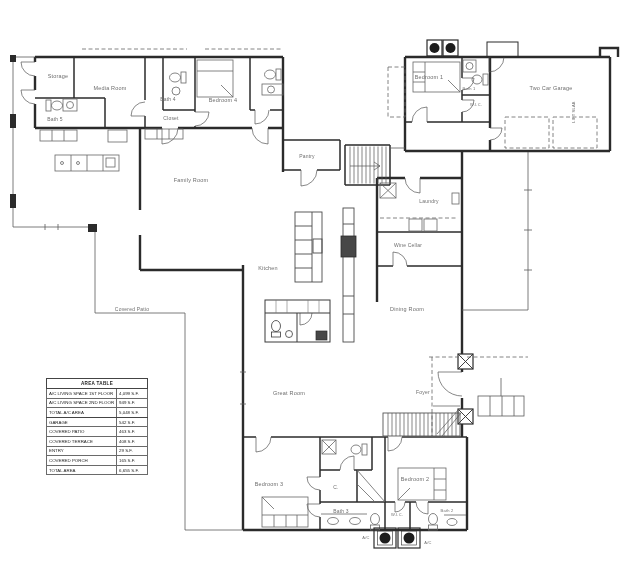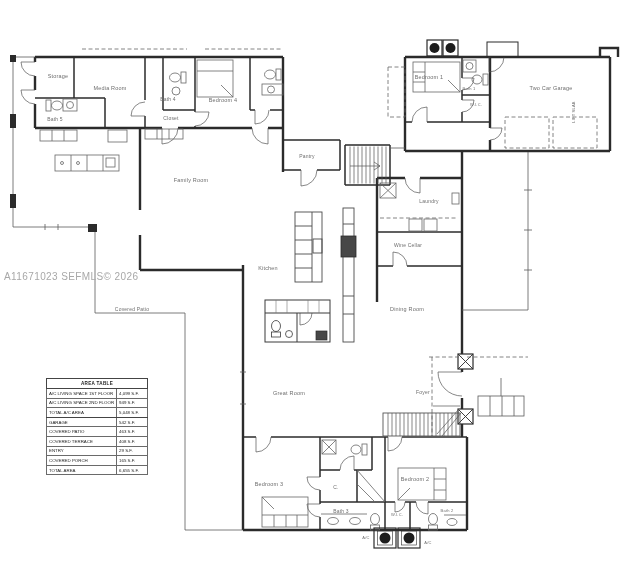--- a/index.html
+++ b/index.html
@@ -281,21 +281,20 @@
       <div class="room-label xs" style="left: 447px; top: 510px;">Bath 2</div>
       <div class="room-label" style="left: 429px; top: 77px;">Bedroom 1</div>
       <div class="room-label xs" style="left: 469px; top: 88px;">Bath 1</div>
       <div class="room-label xs" style="left: 476px; top: 104px;">W.I.C.</div>
       <div class="room-label" style="left: 551px; top: 88px;">Two Car Garage</div>
       <div class="room-label vert" style="left: 573px; top: 112px;">LIFT SLAB</div>
       <div class="room-label xs" style="left: 366px; top: 537px;">A/C</div>
       <div class="room-label xs" style="left: 428px; top: 542px;">A/C</div>
     </div>
 
-  <div id="watermark">A11671023 SEFMLS© 2026</div>
 
   <table id="area-table">
     <thead>
       <tr>
         <th colspan="2">AREA TABLE</th>
       </tr>
     </thead>
     <tbody id="area-rows">
         <tr>
           <td>A/C LIVING SPACE 1ST FLOOR</td>

